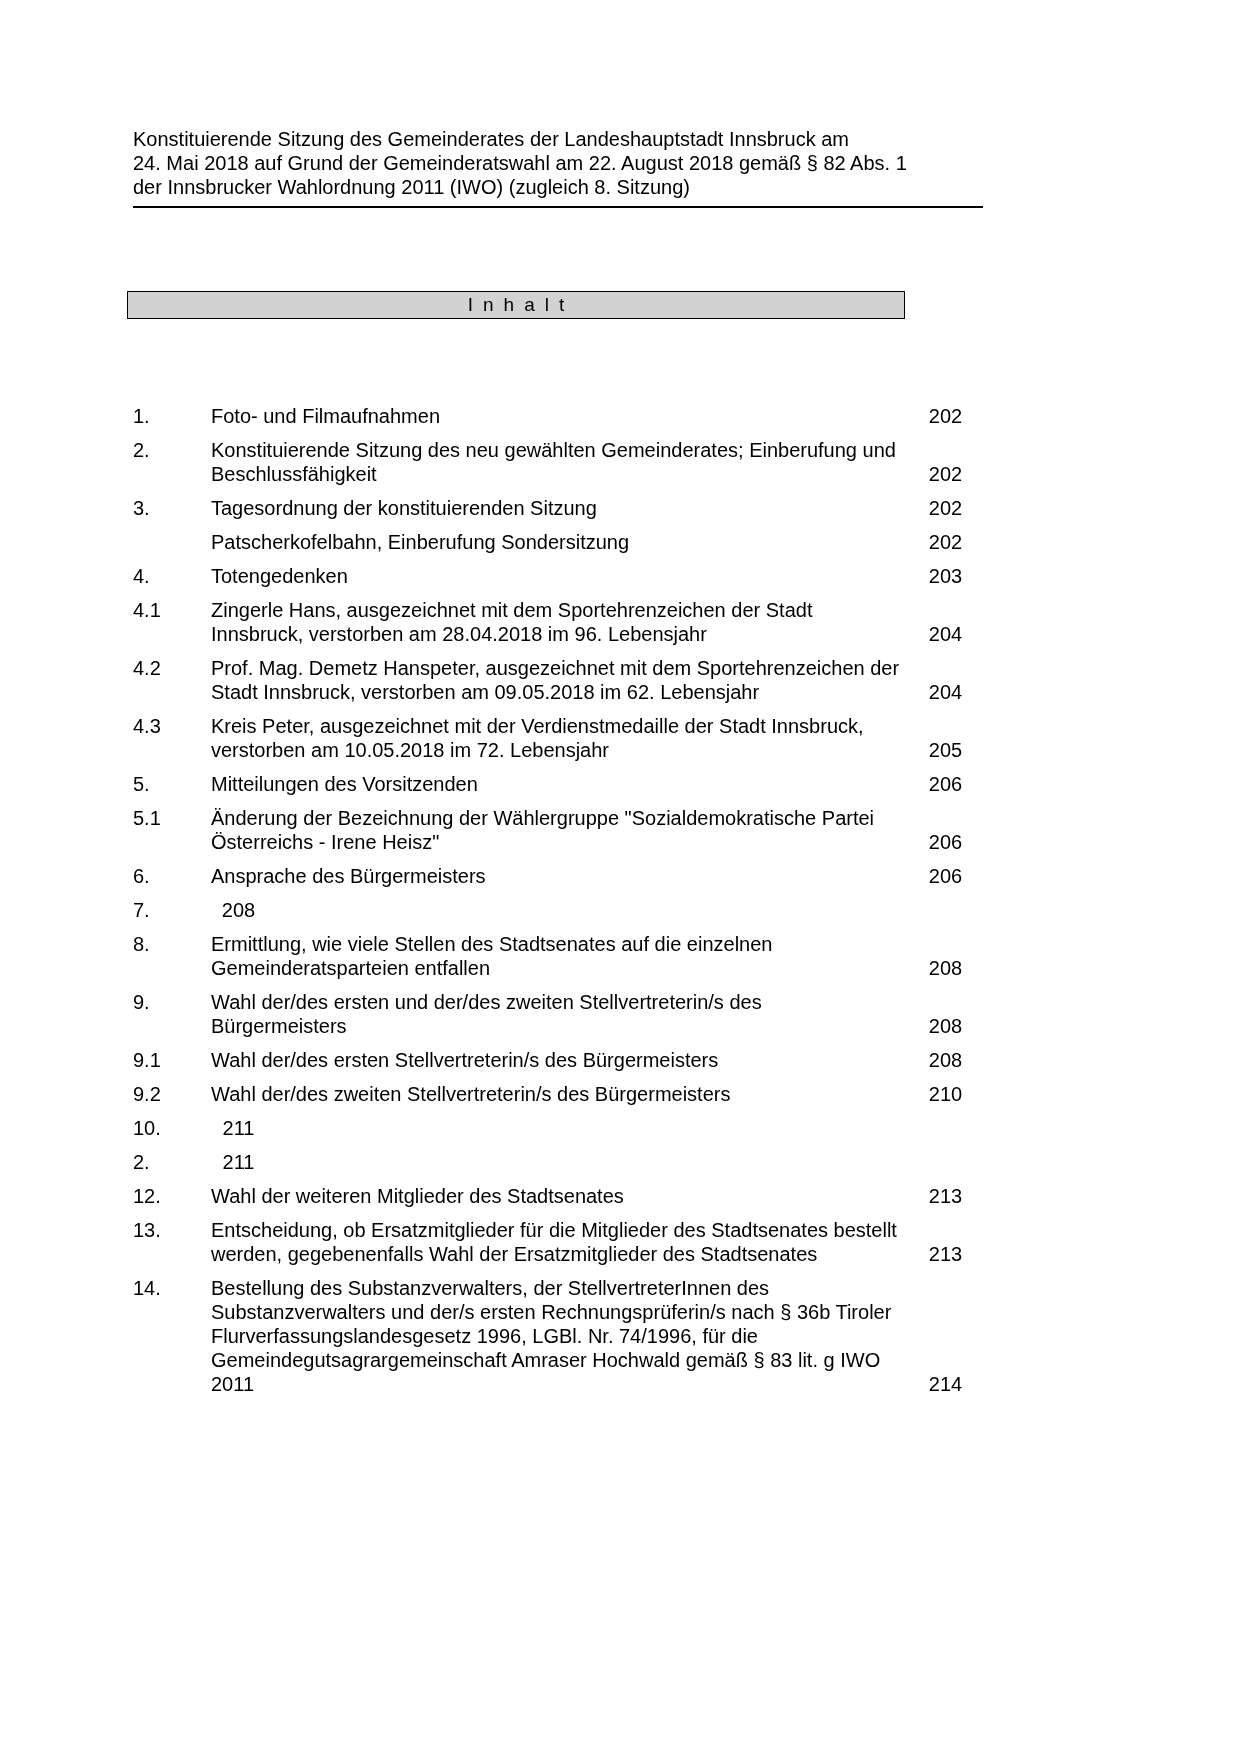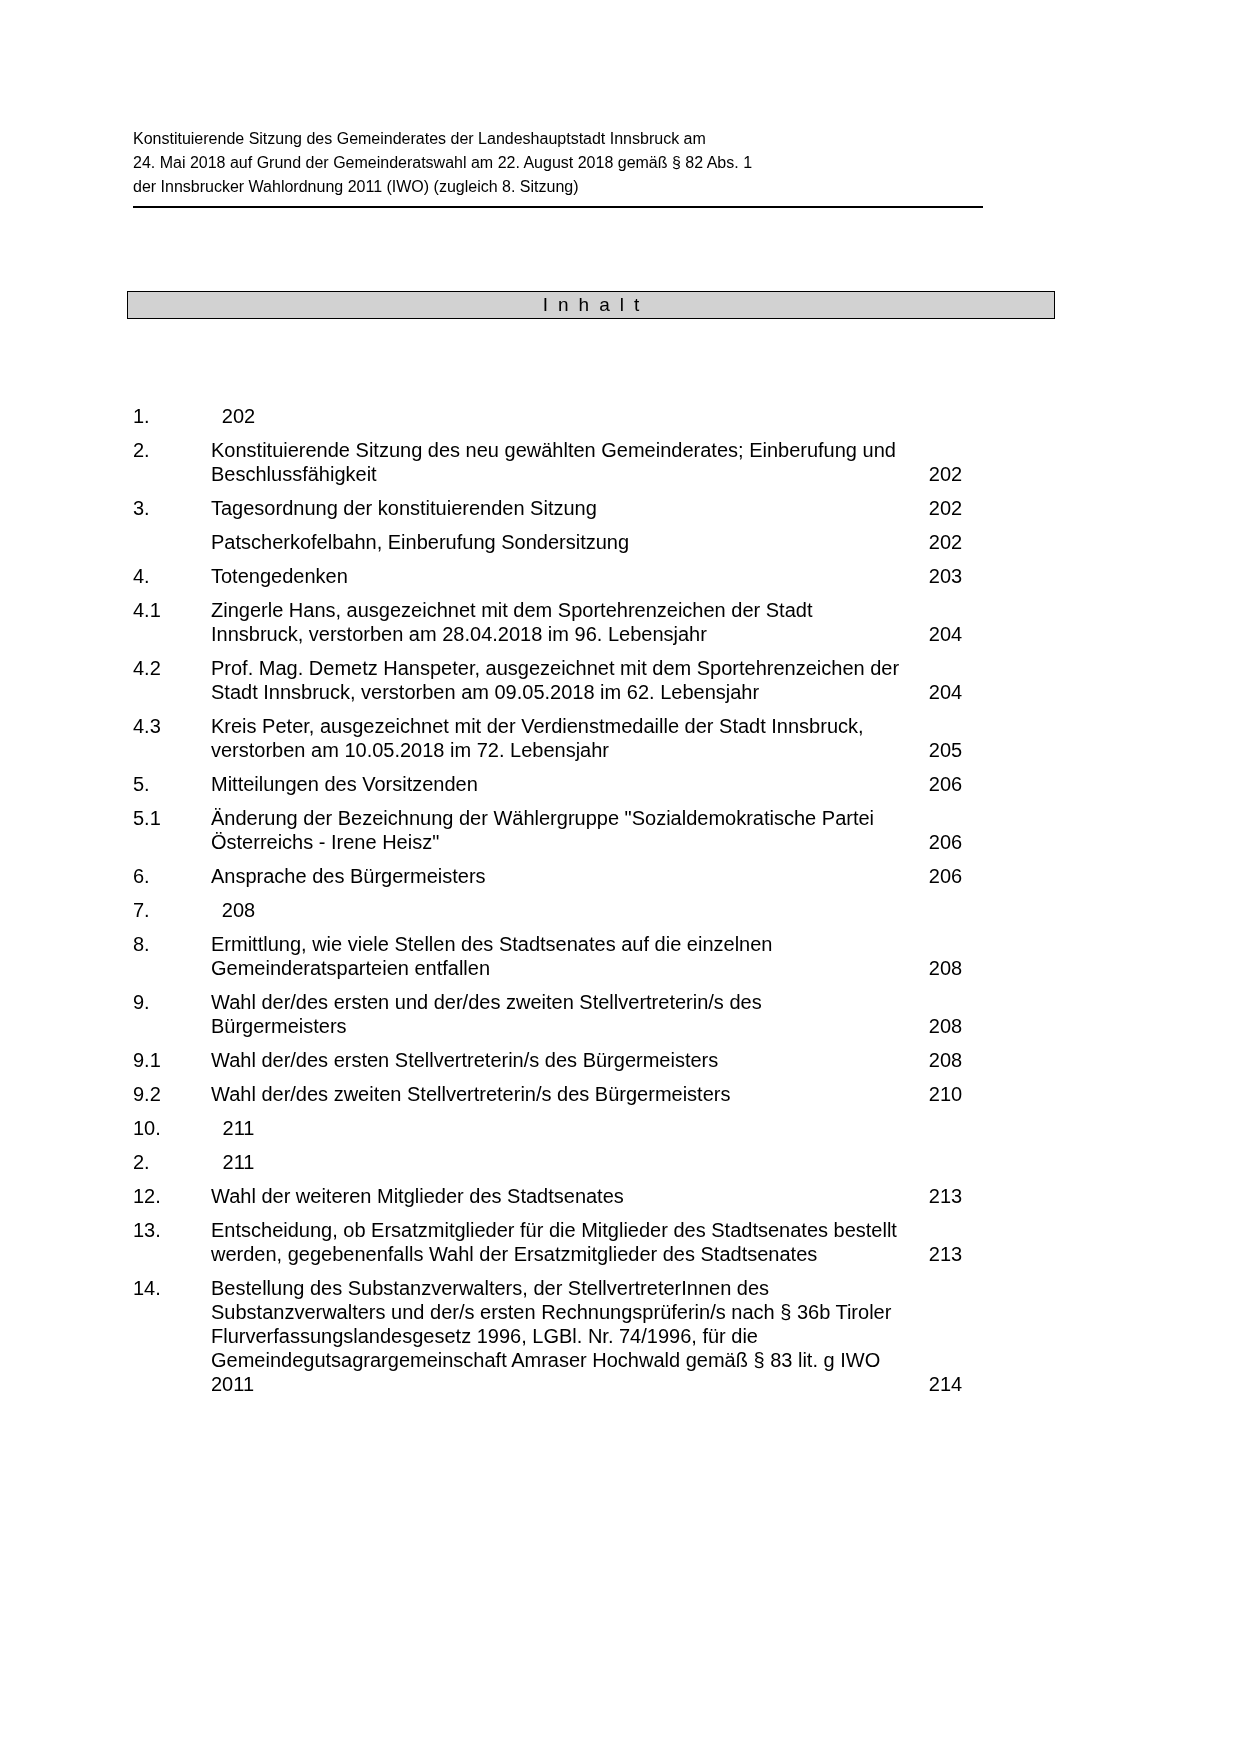--- a/index.html
+++ b/index.html
@@ -10,32 +10,32 @@
     font-family: "Liberation Sans", sans-serif;
     color: #000000;
     position: relative;
   }
   .content {
     margin-left: 133px;
     width: 840px;
     padding-top: 127px;
   }
   .doc-header {
-    font-size: 16px;
+    font-size: 20px;
     line-height: 24px;
   }
   .header-rule {
     width: 850px;
     border-bottom: 2px solid #000000;
     margin-top: 7px;
   }
   .section-title-box {
     margin-top: 83px;
     margin-left: -6px;
-    width: 928px;
+    width: 778px;
     height: 28px;
     background: #d2d2d2;
     border: 1px solid #000000;
     display: flex;
     align-items: center;
     justify-content: center;
     font-size: 19px;
     letter-spacing: 10px;
     text-indent: 10px; 
   }
@@ -78,20 +78,21 @@
     <div class="header-rule"></div>
   </div>
 
   <div class="section-title-box">
     <span>Inhalt</span>
   </div>
 
   <div class="toc-list">
   <div class="toc-row">
     <div class="toc-num">1.</div>
+    <div class="toc-title">Foto- und Filmaufnahmen</div>
     <div class="toc-page">202</div>
   </div>
 
   <div class="toc-row">
     <div class="toc-num">2.</div>
     <div class="toc-title">Konstituierende Sitzung des neu gewählten Gemeinderates; Einberufung und Beschlussfähigkeit</div>
     <div class="toc-page">202</div>
   </div>
 
   <div class="toc-row">

